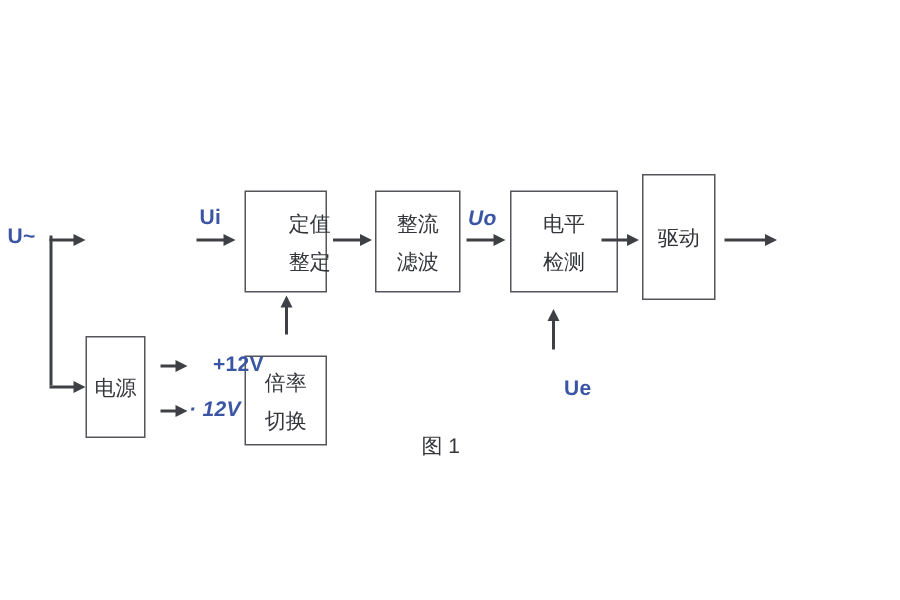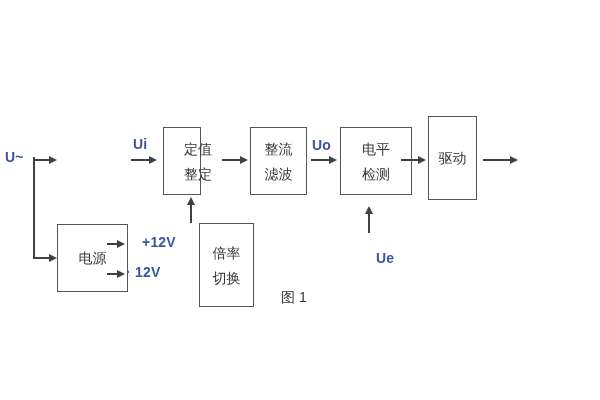--- a/index.html
+++ b/index.html
@@ -20,27 +20,27 @@
   
   .box{
     position:absolute;box-sizing:border-box;
     border:1.6px solid var(--box-border);
     background:#fff;color:var(--ink);
     display:flex;flex-direction:column;align-items:center;justify-content:center;
     gap:11px;font-size:14px;line-height:1;
   }
   .box .bl{white-space:nowrap;}
   #b-iso  {left:57px;  top:127px; width:71px; height:68px;}
-  #b-set  {left:163px; top:127px; width:38px; height:68px;padding-left:32px;}
+  #b-set  {left:163px; top:127px; width:55px; height:68px;padding-left:32px;}
   #b-rect {left:250px; top:127px; width:57px; height:68px;}
   #b-det  {left:340px; top:127px; width:72px; height:68px;}
   #b-drv  {left:428px; top:116px; width:49px; height:84px;text-align:center;}
   #b-rel  {left:521px; top:127px; width:64px; height:68px;}
-  #b-pwr  {left:57px;  top:224px; width:71px; height:68px;}
-  #b-ratio{left:163px; top:223px; width:55px; height:84px;margin-left:36px;}
+  #b-pwr  {left:57px;  top:224px; width:40px; height:68px;}
+  #b-ratio{left:163px; top:237px; width:55px; height:60px;}
   #b-ref  {left:330px; top:235px; width:88px; height:37px;}
 
   
   .ar{position:absolute;height:9px;}
   .ar::before{content:"";position:absolute;left:0;right:5px;top:3.5px;height:2px;background:var(--line);}
   .ar::after{content:"";position:absolute;right:0;top:0.5px;width:0;height:0;
     border-top:4px solid transparent;border-bottom:4px solid transparent;border-left:8px solid var(--line);}
   
   .au{position:absolute;width:9px;}
   .au::before{content:"";position:absolute;top:5px;bottom:0;left:3.5px;width:2px;background:var(--line);}
@@ -59,24 +59,24 @@
   #a-ratio{left:186px;top:197px;height:26px;}
   #a-ue   {left:364px;top:206px;height:27px;}
 
   
   #branch{position:absolute;left:33px;top:157px;width:2px;height:100px;background:var(--line);}
 
   
   .lab{position:absolute;font-size:14px;font-weight:bold;color:var(--accent);letter-spacing:0.2px;line-height:1;}
   #l-u  {left:5px;  top:150px;}
   #l-ui {left:133px;top:137px;}
-  #l-uo {left:312px;top:138px;}
+  #l-uo {left:312px;top:138px;font-style:italic;}
   #l-ue {left:376px;top:211px;margin-top:40px;}
   #l-p12{left:142px;top:235px;}
-  #l-n12{left:126px;top:265px;}
+  #l-n12{left:126px;top:265px;font-style:italic;}
 
   .caption{position:absolute;left:281px;top:290px;font-size:14px;color:var(--ink);line-height:1;}
 </style>
 </head>
 <body>
 
 <div class="canvas">
 
   <div class="box" id="b-set">
     <span class="bl">定值</span>

